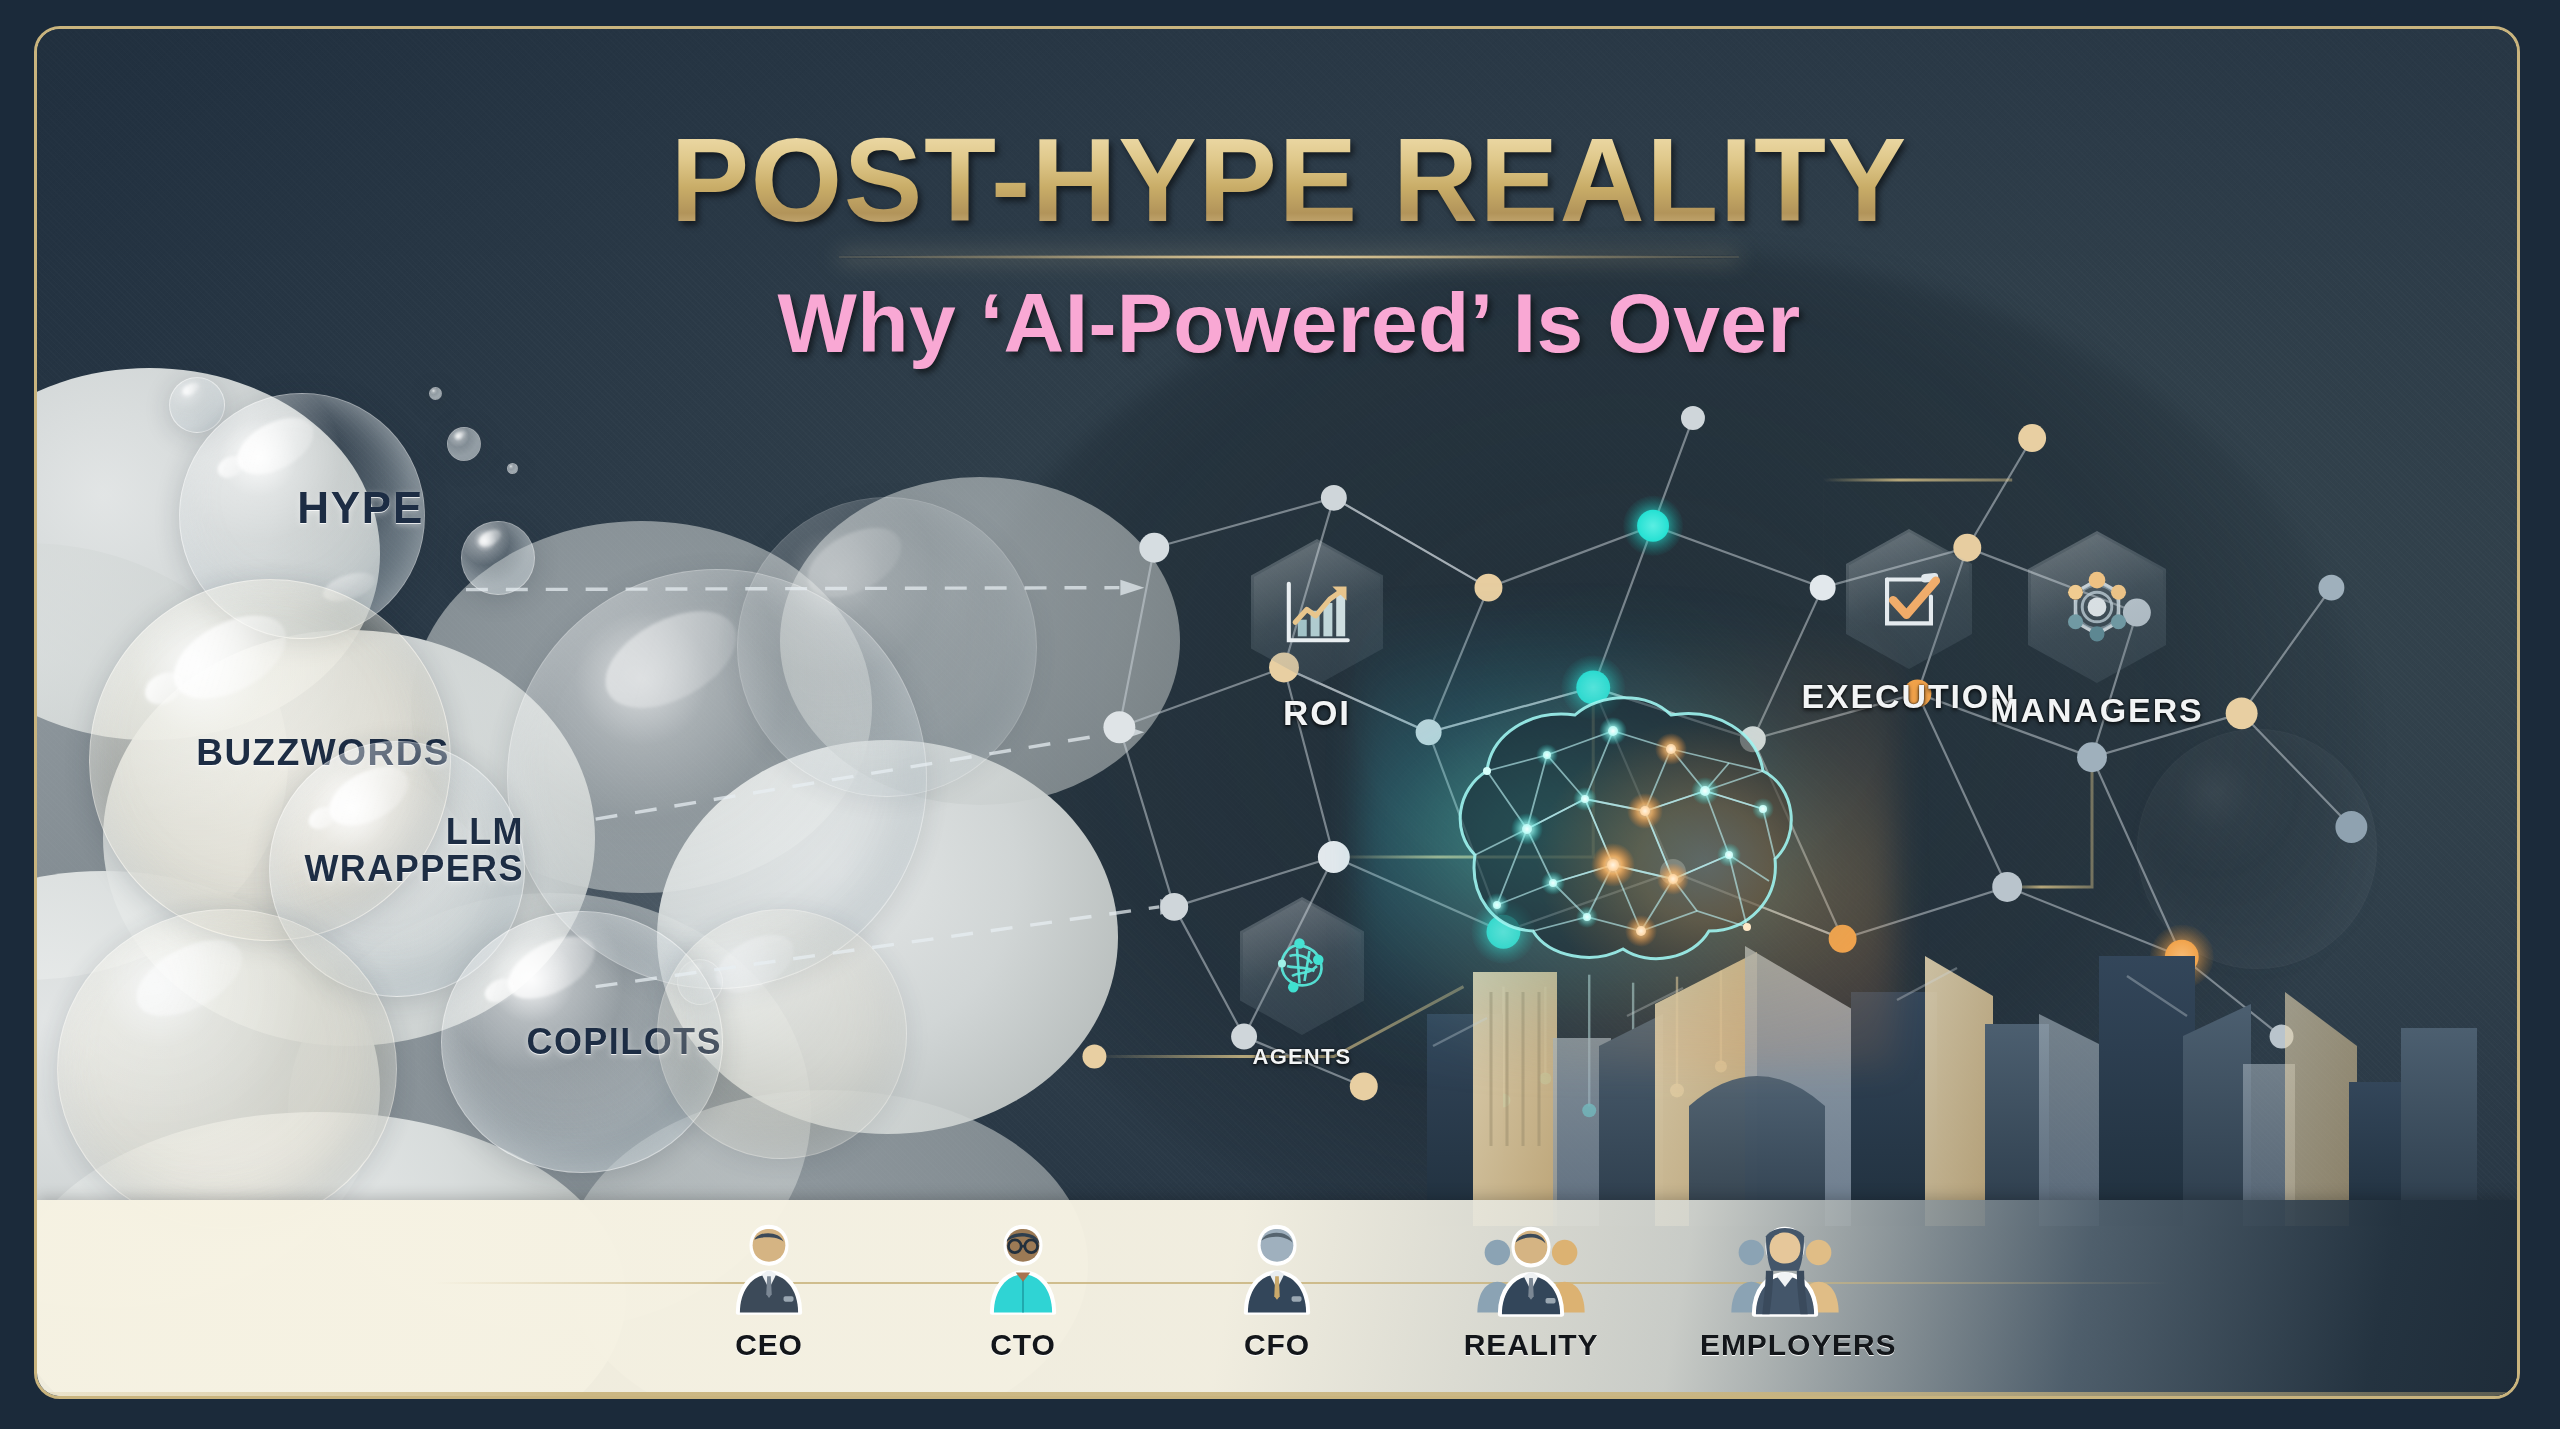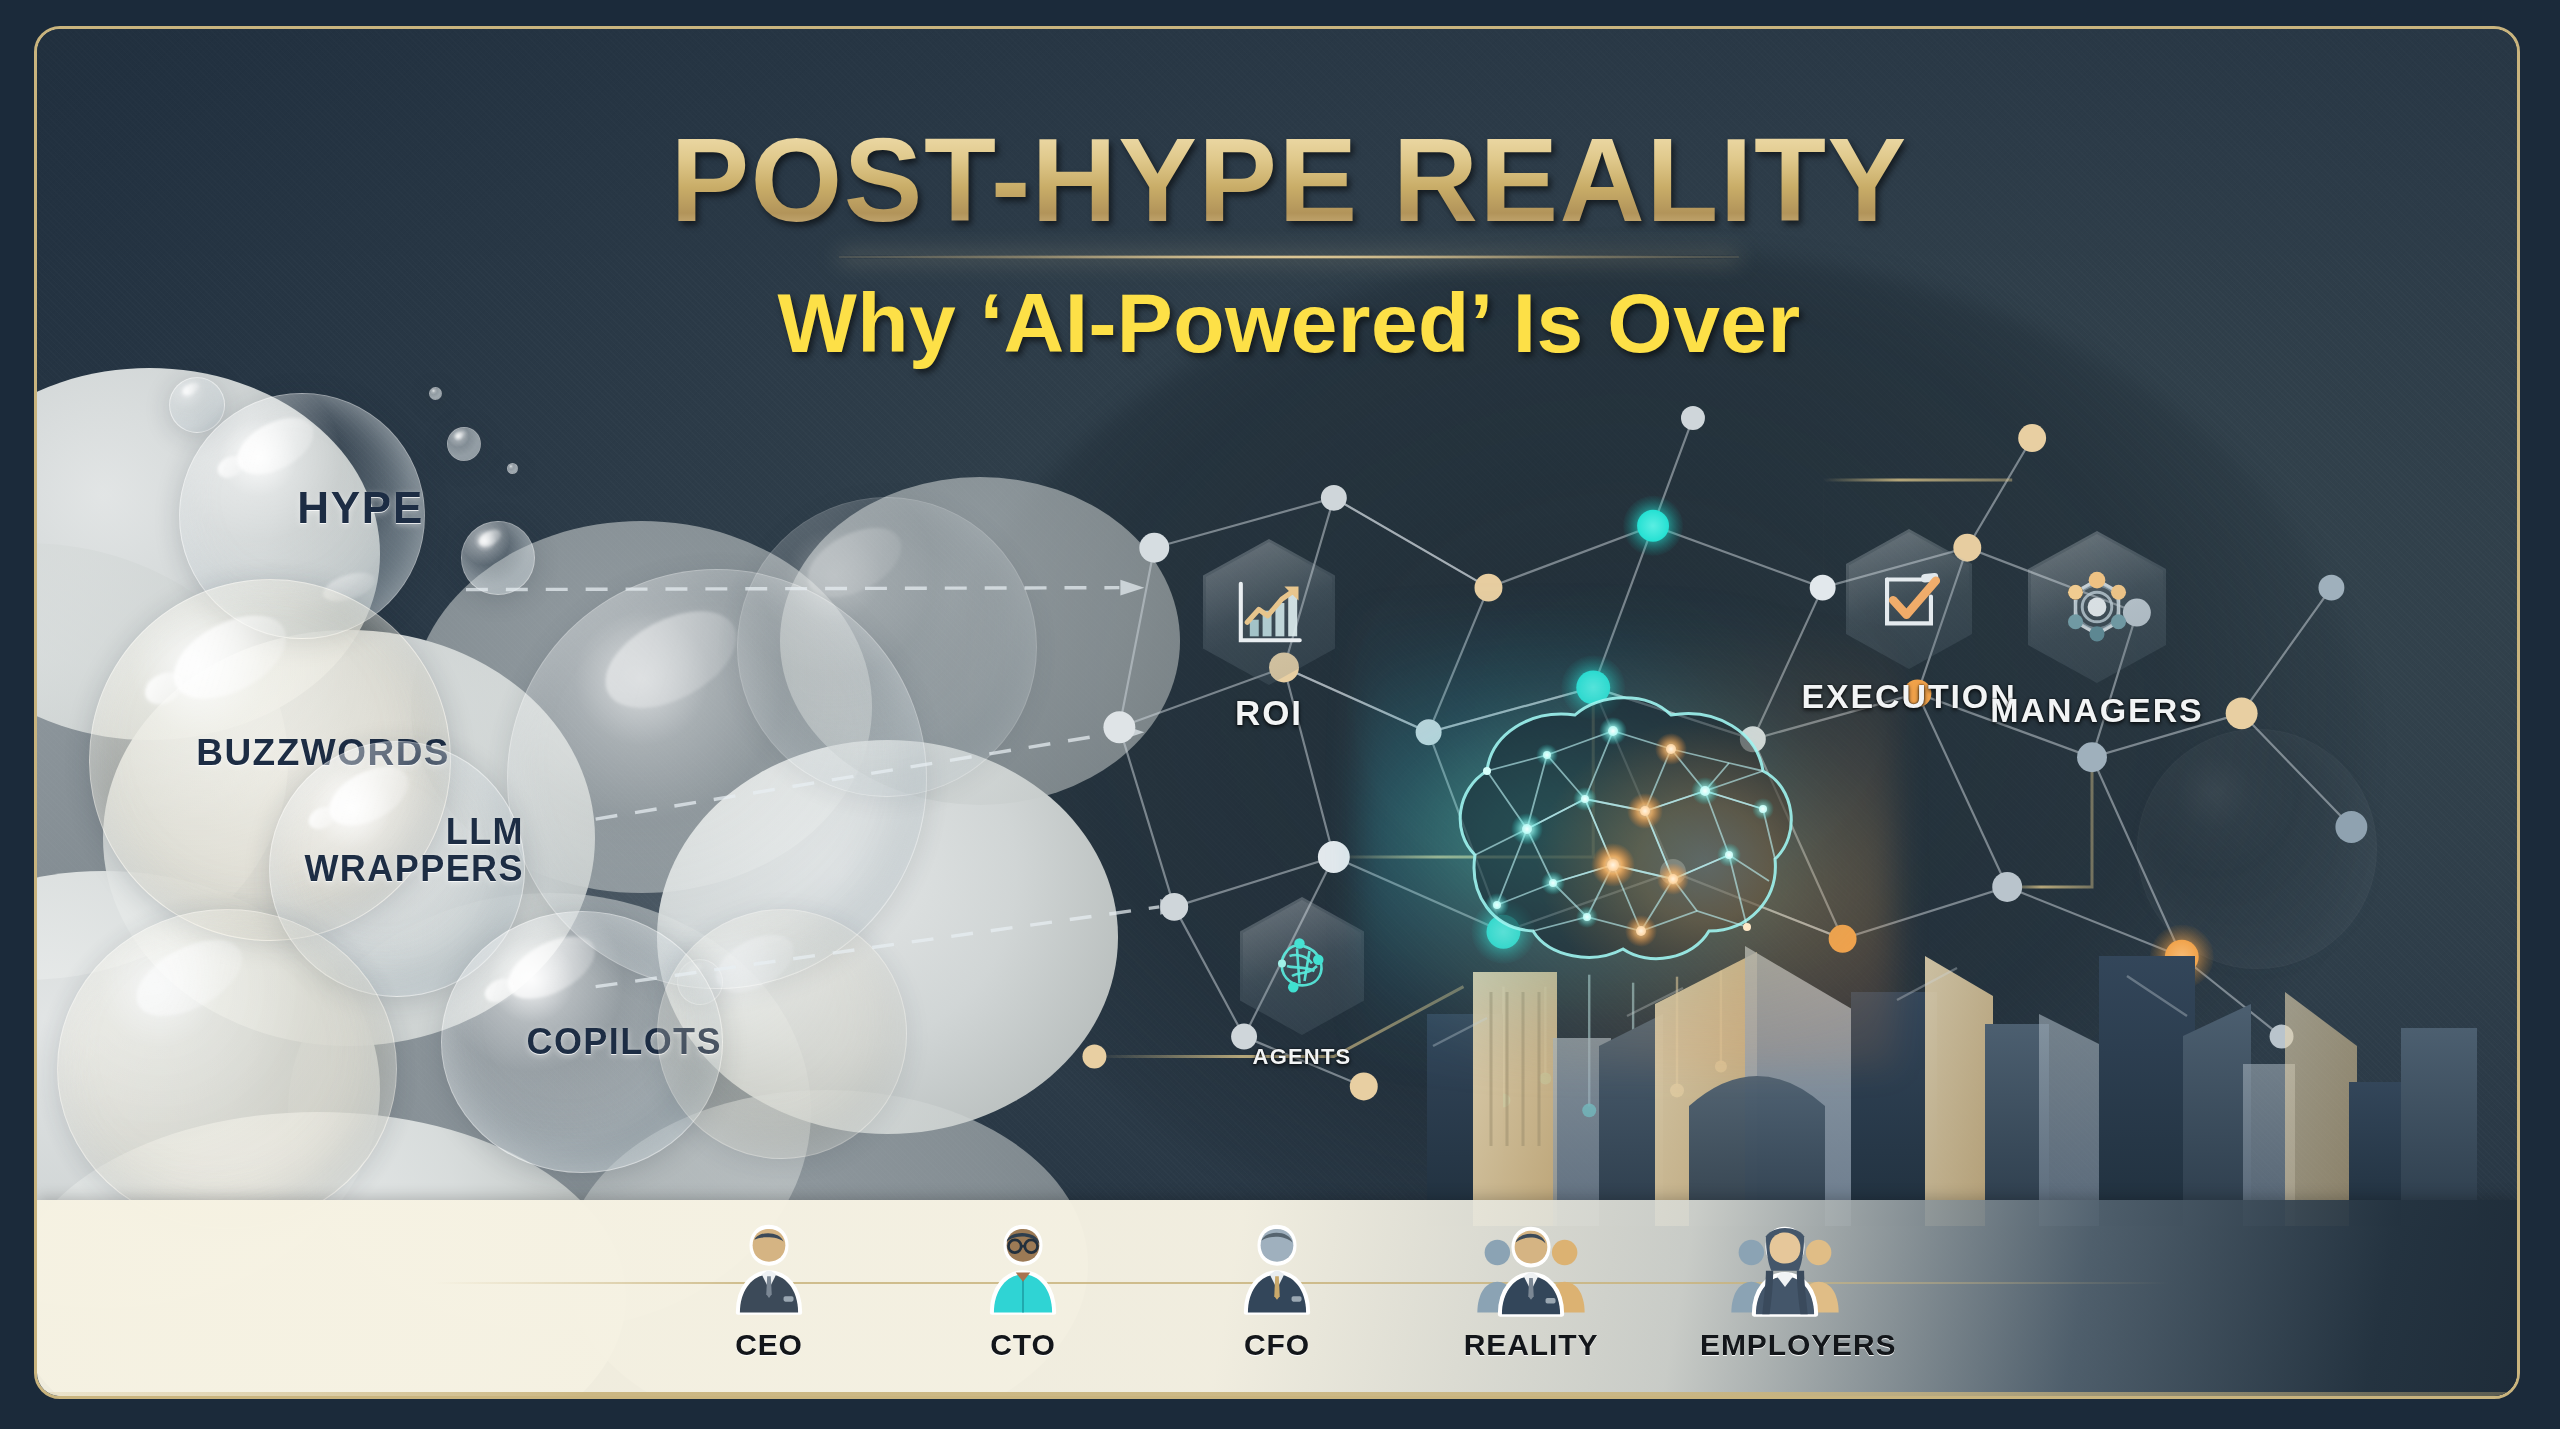--- a/index.html
+++ b/index.html
@@ -136,21 +136,21 @@
     line-height:1.0;
   }
   #title-rule{
     margin:16px auto 0; width:900px; height:4px;
     background:radial-gradient(ellipse at 50% 50%, #fff6dd 0%, #e6cf9a 14%, rgba(200,178,130,.55) 46%, rgba(180,160,120,.08) 82%, transparent 100%);
     box-shadow:0 0 22px rgba(255,235,180,.55);
     border-radius:3px;
   }
   #subtitle{
     margin-top:22px;
-    font-size:84px; font-weight:bold; color:#fde047; letter-spacing:.005em;
+    font-size:84px; font-weight:bold; color:#f9a8d4; letter-spacing:.005em;
     text-shadow:3px 4px 6px rgba(0,0,0,.55);
     line-height:1.0;
   }
 
   
   #persona-bar{
     position:absolute; left:0; right:0; bottom:0; height:196px; z-index:45;
     background:linear-gradient(100deg,
       rgba(246,242,226,.97) 0%,
       rgba(247,243,228,.97) 48%,
@@ -500,21 +500,21 @@
           <circle cx="80" cy="246" r="4" fill="#cffffb"></circle>
             <circle cx="80" cy="246" r="12" fill="url(#bNodeC)" opacity=".55"></circle>
           <circle cx="346" cy="150" r="4" fill="#e9fffd"></circle>
             <circle cx="346" cy="150" r="11" fill="url(#bNodeC)" opacity=".5"></circle>
           <circle cx="70" cy="112" r="4" fill="#d6fffb"></circle>
           <circle cx="330" cy="268" r="4" fill="#ffe9c8"></circle>
         </g>
       </svg>
     </div>
 
-    <div class="hexnode" style="left:1132px; top:510px; width:200px;">
+    <div class="hexnode" style="left:1180px; top:510px; width:200px;">
       <div class="hex" style="width:132px; height:146px;">
         <svg viewBox="0 0 64 64" width="82" height="82">
           <path d="M10,10 L10,54 L56,54" fill="none" stroke="#e9eef1" stroke-width="3.2" stroke-linecap="round"></path>
           <rect x="17" y="38" width="7" height="13" fill="#aecfd4" opacity=".9"></rect>
           <rect x="27" y="31" width="7" height="20" fill="#bcd9dd" opacity=".9"></rect>
           <rect x="37" y="25" width="7" height="26" fill="#cfe5e8" opacity=".9"></rect>
           <rect x="47" y="18" width="7" height="33" fill="#dfeef0" opacity=".9"></rect>
           <path d="M15,40 L24,30 L31,35 L42,22 L52,15" fill="none" stroke="#e7c48a" stroke-width="4" stroke-linecap="round" stroke-linejoin="round"></path>
           <path d="M44,12 L55,12 L55,23 Z" fill="#e7c48a"></path>
         </svg>

